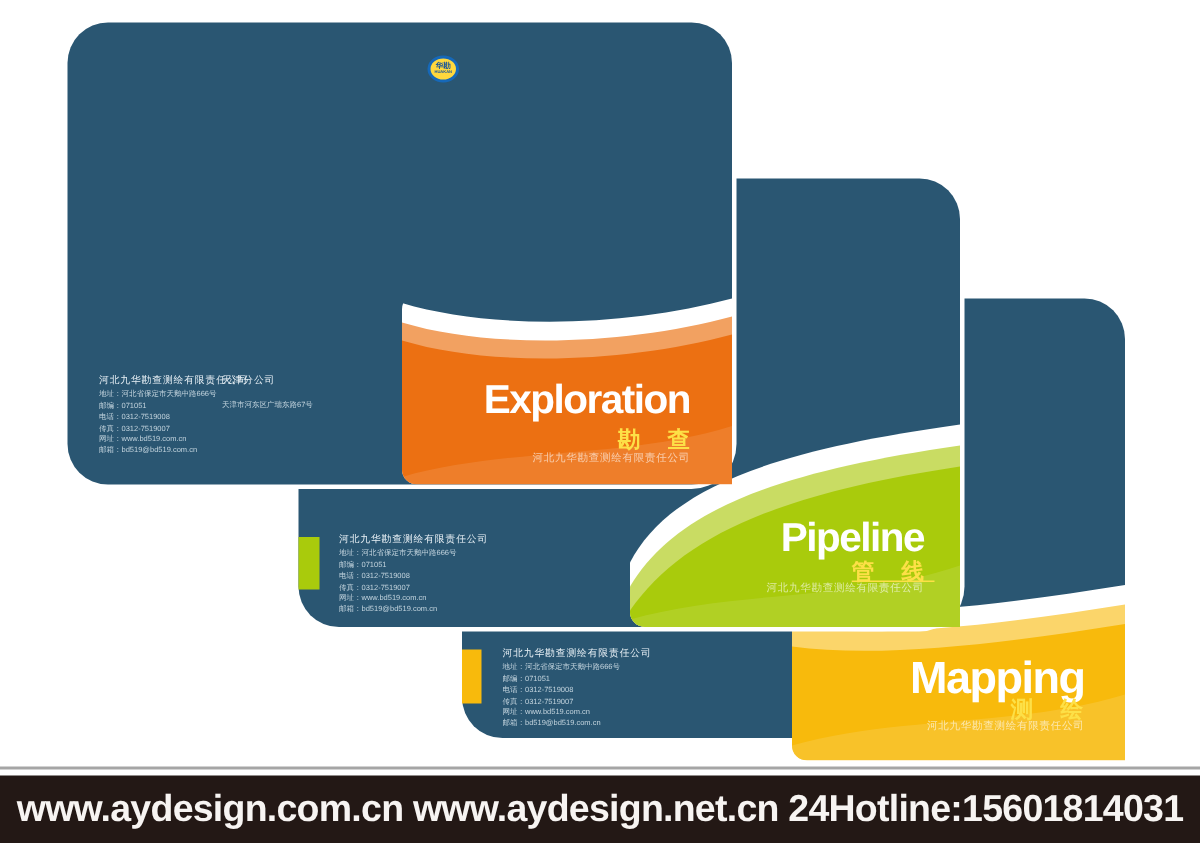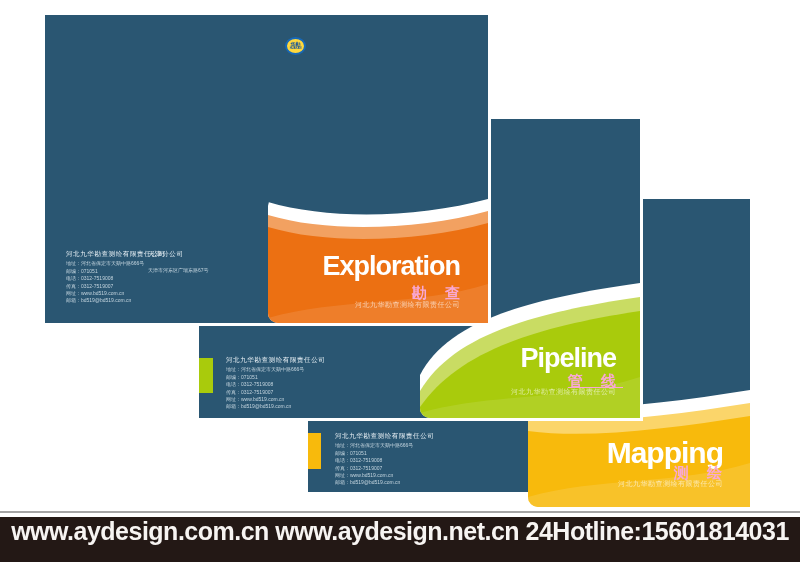--- a/index.html
+++ b/index.html
@@ -9,20 +9,21 @@
     background: #ffffff;
     position: relative;
     overflow: hidden;
   }
   .stage { position: absolute; inset: 0; }
 
   
   .panel {
     position: absolute;
     box-shadow: 0 0 0 3px #ffffff;
+    border-radius: 27px;
   }
   .panel-1 { left: 45px;  top: 15px;  width: 443px; height: 308px; z-index: 30; }
   .panel-2 { left: 199px; top: 119px; width: 441px; height: 299px; z-index: 20; }
   .panel-3 { left: 308px; top: 199px; width: 442px; height: 293px; z-index: 10; }
 
   
   .band {
     position: absolute;
     overflow: hidden;
     border-radius: 10px 0 0 10px;
@@ -34,21 +35,21 @@
   .title-en {
     position: absolute;
     font-weight: bold;
     color: #ffffff;
     letter-spacing: -1px;
     white-space: nowrap;
   }
   .title-cn {
     position: absolute;
     font-weight: bold;
-    color: #f9a8d4;
+    color: #fde047;
     font-size: 15px;
     letter-spacing: 7px;
     white-space: nowrap;
   }
   .company-sub {
     position: absolute;
     font-size: 7px;
     color: rgba(255,255,255,0.62);
     letter-spacing: 0.5px;
     white-space: nowrap;
@@ -102,21 +103,21 @@
     position: absolute;
     left: 0; top: 511px;
     width: 800px; height: 2px;
     background: #a5a5a5;
     z-index: 40;
   }
   .footer-bar {
     position: absolute;
     left: 0; top: 517px;
     width: 800px; height: 45px;
-    display: flex; justify-content: center;
+    display: flex; align-items: center; justify-content: center;
     z-index: 40;
   }
   .footer-bar .footer-text {
     font-size: 25px;
     font-weight: bold;
     letter-spacing: -0.5px;
     white-space: nowrap;
   }
 </style>
 </head>

